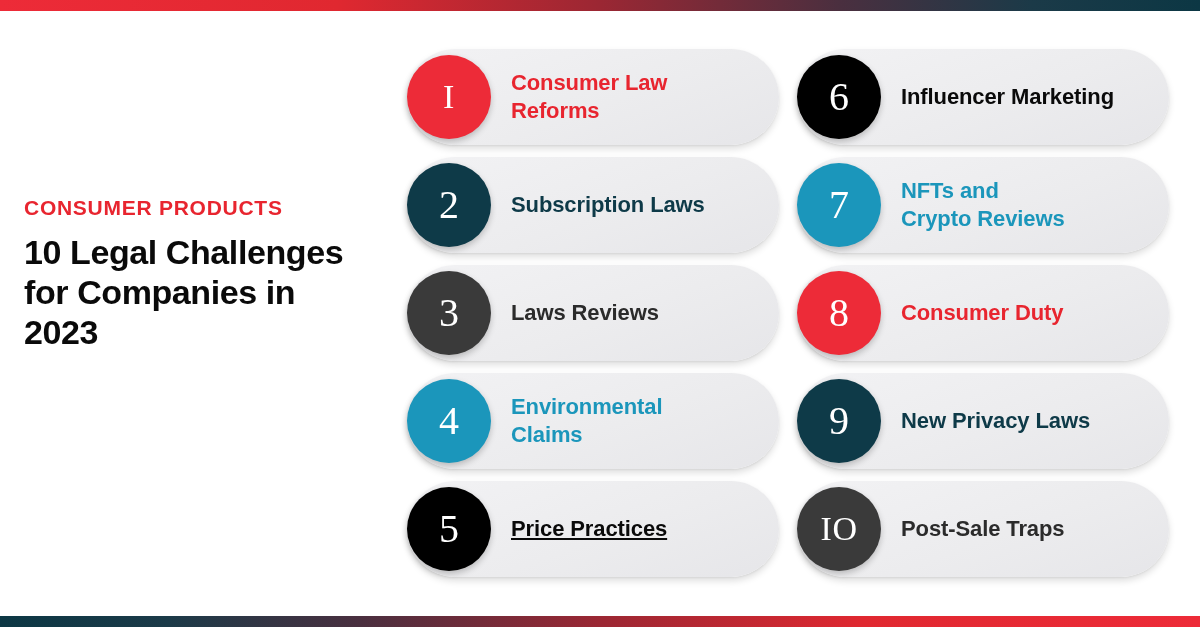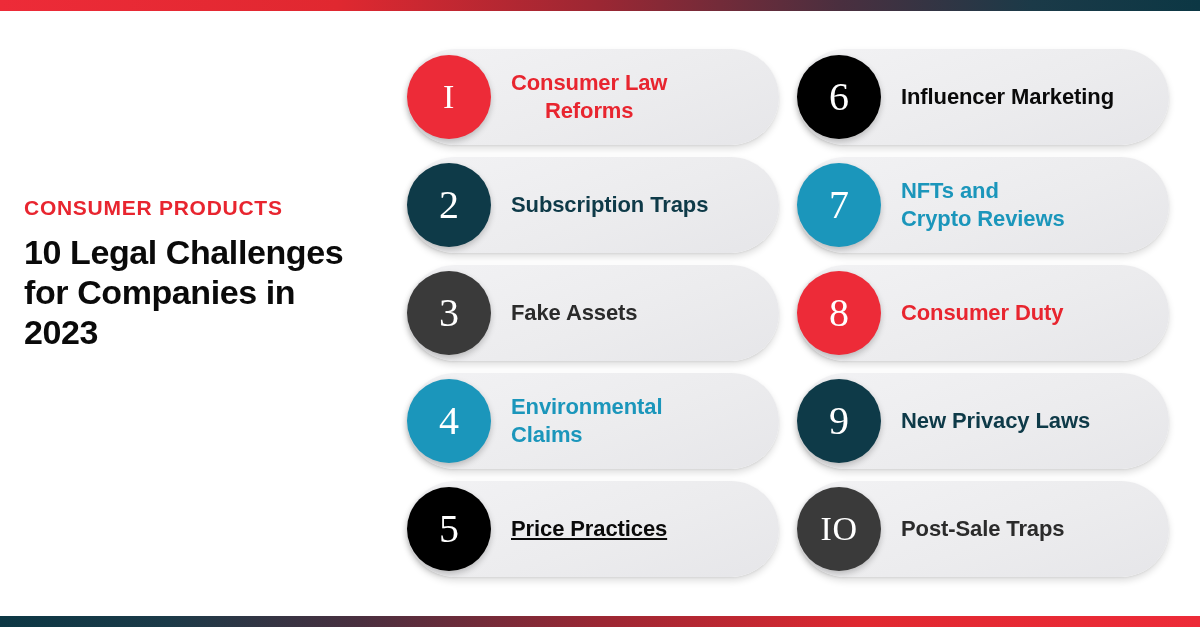--- a/index.html
+++ b/index.html
@@ -124,30 +124,30 @@
 <div class="canvas">
 
   <div class="headline">
     <div class="eyebrow">CONSUMER PRODUCTS</div>
     <div class="headline-title">10 Legal Challenges for Companies in 2023</div>
   </div>
 
   <div class="column left">
       <div class="pill">
         <div class="badge roman" style="background: rgb(237, 43, 56);">I</div>
-        <div class="pill-label" style="color: rgb(232, 37, 47); text-align: center;">Consumer Law
+        <div class="pill-label" style="color: rgb(232, 37, 47);">Consumer Law
 Reforms</div>
       </div>
       <div class="pill">
         <div class="badge" style="background: rgb(14, 58, 72);">2</div>
-        <div class="pill-label" style="color: rgb(14, 58, 72);">Subscription Traps</div>
+        <div class="pill-label" style="color: rgb(14, 58, 72);">Subscription Laws</div>
       </div>
       <div class="pill">
         <div class="badge" style="background: rgb(58, 58, 58);">3</div>
-        <div class="pill-label" style="color: rgb(43, 43, 43);">Fake Assets</div>
+        <div class="pill-label" style="color: rgb(43, 43, 43);">Laws Reviews</div>
       </div>
       <div class="pill">
         <div class="badge" style="background: rgb(27, 150, 187);">4</div>
         <div class="pill-label" style="color: rgb(27, 150, 187);">Environmental
 Claims</div>
       </div>
       <div class="pill">
         <div class="badge" style="background: rgb(0, 0, 0);">5</div>
         <div class="pill-label" style="color: rgb(10, 10, 10); text-decoration: underline;">Price Practices</div>
       </div>

